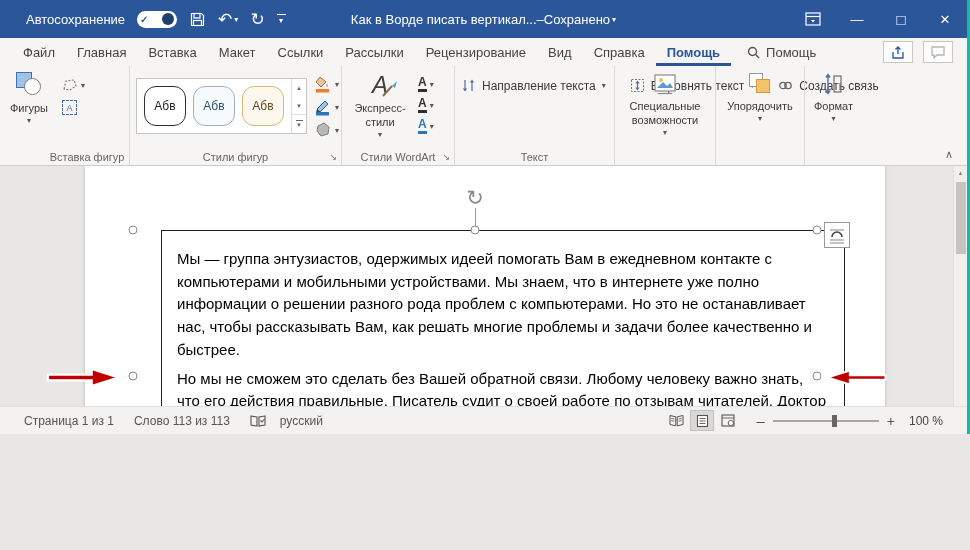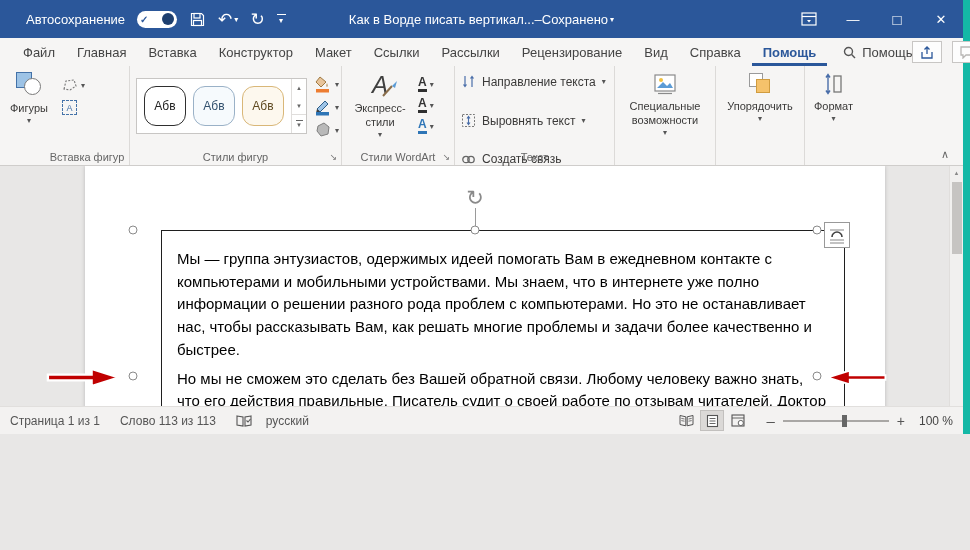--- a/index.html
+++ b/index.html
@@ -1,18 +1,18 @@
 <!DOCTYPE html>
 <html><head>
 <meta charset="utf-8">
 <style>
   * { box-sizing: border-box; margin: 0; padding: 0; }
   html,body { width:970px; height:550px; overflow:hidden; }
   body { font-family:"Liberation Sans", sans-serif; background:#e8e7e6; position:relative; }
-  .app { width:970px; height:434px; display:flex; flex-direction:column; border-right:7px solid #14b8a6; }
+  .app { width:970px; height:434px; display:flex; flex-direction:column; border-right:3px solid #14b8a6; }
 
   
   .titlebar { height:38px; background:#2b579a; color:#fff; display:flex; align-items:center; position:relative; flex:0 0 38px; font-size:13px; }
   .qat { display:flex; align-items:center; gap:12px; padding-left:26px; z-index:2; }
   .autosave-label { font-size:13px; }
   .toggle { width:40px; height:17px; background:#fff; border-radius:9px; display:flex; align-items:center; justify-content:space-between; padding:0 3px; cursor:pointer; }
   .toggle .tick { color:#2b579a; font-size:10px; font-weight:bold; }
   .toggle .knob { width:12px; height:12px; border-radius:50%; background:#1e3f6f; }
   .qat-btn { display:flex; align-items:center; color:#fff; cursor:pointer; }
   .glyph16 { font-size:17px; line-height:1; }
@@ -70,21 +70,21 @@
   .quick-styles { width:64px; }
   .qs-icon { position:relative; width:30px; height:26px; }
   .qs-icon .bigA { font-size:24px; font-style:italic; color:#404040; line-height:26px; }
   .qs-icon svg { position:absolute; right:-4px; bottom:0; }
   .a-col { display:flex; flex-direction:column; gap:5px; margin-left:6px; margin-top:4px; }
   .a-col .row { display:flex; align-items:center; gap:3px; cursor:pointer; }
   .a-glyph { font-size:12px; font-weight:bold; line-height:1; color:#333; border-bottom:3px solid #2f2f2f; padding-bottom:1px; }
   .a-glyph.blue { color:#2e75b6; border-bottom-color:#2e75b6; }
 
   
-  .g4 { width:160px; flex-direction:column; padding-top:8px;gap:24px; }
+  .g4 { width:160px; flex-direction:row; padding-top:8px;gap:24px; }
   .tgroup-row { display:flex; align-items:center; gap:6px; font-size:12px; color:#3b3a39; height:23px; cursor:pointer; white-space:nowrap; }
 
   
   .g5 { width:101px; justify-content:center; }
   .g6 { width:89px; justify-content:center; }
   .g7 { width:57px; justify-content:center; }
   .arrange-icon { position:relative; width:26px; height:24px; }
   .arrange-icon .back { position:absolute; left:2px; top:1px; width:14px; height:14px; border:1px solid #9a9a9a; background:#fff; }
   .arrange-icon .front { position:absolute; left:9px; top:7px; width:14px; height:14px; border:1px solid #d09c3f; background:#f5c26b; }
   .collapse-ribbon { position:absolute; right:14px; bottom:4px; font-size:11px; color:#666; cursor:pointer; }
@@ -99,21 +99,21 @@
   .tbox { position:absolute; left:133px; top:64px; width:684px; height:291px; border:1.5px solid #1f1f1f; border-bottom:none; padding:17px 14px 0 15px; font-size:15px; line-height:22.7px; color:#000;margin-left:28px; }
   .tbox p + p { margin-top:6px; }
 
   .handle { position:absolute; width:9px; height:9px; border:1.5px solid #8a8a8a; background:#fff; border-radius:50%; transform:translate(-50%,-50%); cursor:pointer; }
   .rotate-stem { position:absolute; left:475px; top:42px; width:1px; height:22px; background:#9a9a9a; }
   .rotate-handle { position:absolute; left:475px; top:31px; transform:translate(-50%,-50%); color:#8a8a8a; font-size:21px; cursor:pointer; line-height:1; }
   .layout-btn { position:absolute; left:824px; top:56px; width:26px; height:26px; background:#fff; border:1px solid #999; display:flex; align-items:center; justify-content:center; cursor:pointer; }
   .arrow-callout { position:absolute; top:201px; }
 
   
-  .statusbar { height:28px; background:#f3f2f1; border-top:1px solid #e1dfdd; display:flex; align-items:center; font-size:12px; color:#555; padding:0 10px; flex:0 0 28px; }
+  .statusbar { height:28px; background:#f3f2f1; border-top:1px solid #e1dfdd; display:flex; align-items:center; font-size:12px; color:#555; padding:0 24px; flex:0 0 28px; }
   .sb-item { margin-right:20px; cursor:pointer; white-space:nowrap; }
   .sb-proof { margin-right:14px; display:flex; align-items:center; cursor:pointer; }
   .sb-right { margin-left:auto; display:flex; align-items:center; }
   .view-btn { width:24px; height:21px; display:flex; align-items:center; justify-content:center; cursor:pointer; margin-left:2px; }
   .view-btn.active { background:#dbd9d7; border:1px solid #c2c0be; }
   .zoom-out { margin-left:16px; font-size:15px; color:#555; cursor:pointer; }
   .zoom-track { position:relative; width:106px; height:2px; background:#a9a7a5; margin:0 8px; }
   .zoom-thumb { position:absolute; left:56%; top:-5px; width:5px; height:12px; background:#666; cursor:pointer; }
   .zoom-in { font-size:14px; color:#555; cursor:pointer; }
   .zoom-pct { width:48px; text-align:right; color:#444; cursor:pointer; }
@@ -172,21 +172,20 @@
       <span class="win-btn">
           <span>✕</span>
         </span>
     </div>
   </div>
 
   <div class="tabbar">
     <span class="tab">Файл</span>
     <span class="tab">Главная</span>
     <span class="tab">Вставка</span>
-    <span class="tab">Конструктор</span>
     <span class="tab">Макет</span>
     <span class="tab">Ссылки</span>
     <span class="tab">Рассылки</span>
     <span class="tab">Рецензирование</span>
     <span class="tab">Вид</span>
     <span class="tab">Справка</span>
     <span class="tab active">Помощь</span>
     <span class="tab-help">
       <svg width="13" height="13" viewBox="0 0 13 13">
           <circle cx="5.5" cy="5.5" r="4" fill="none" stroke="#555" stroke-width="1.4"></circle>

